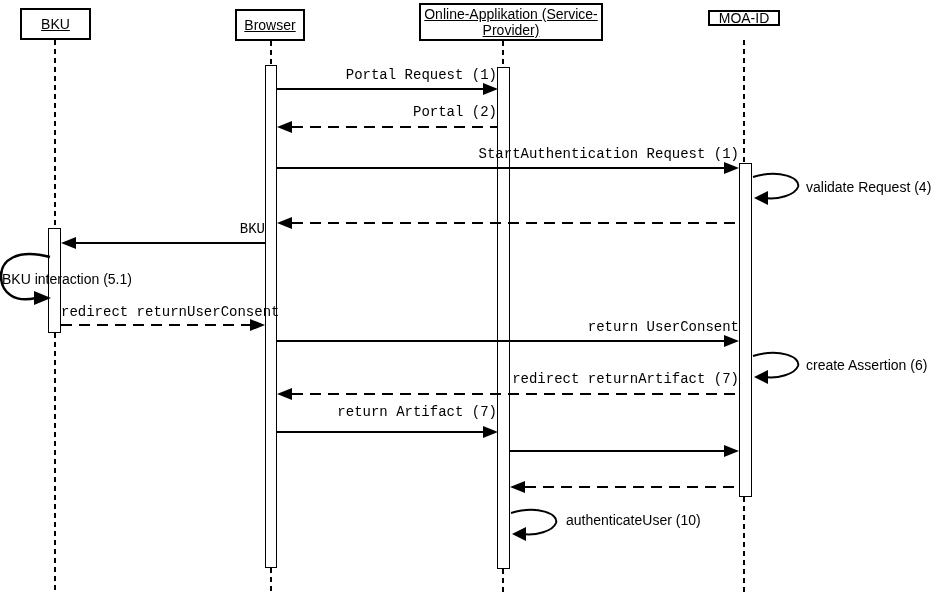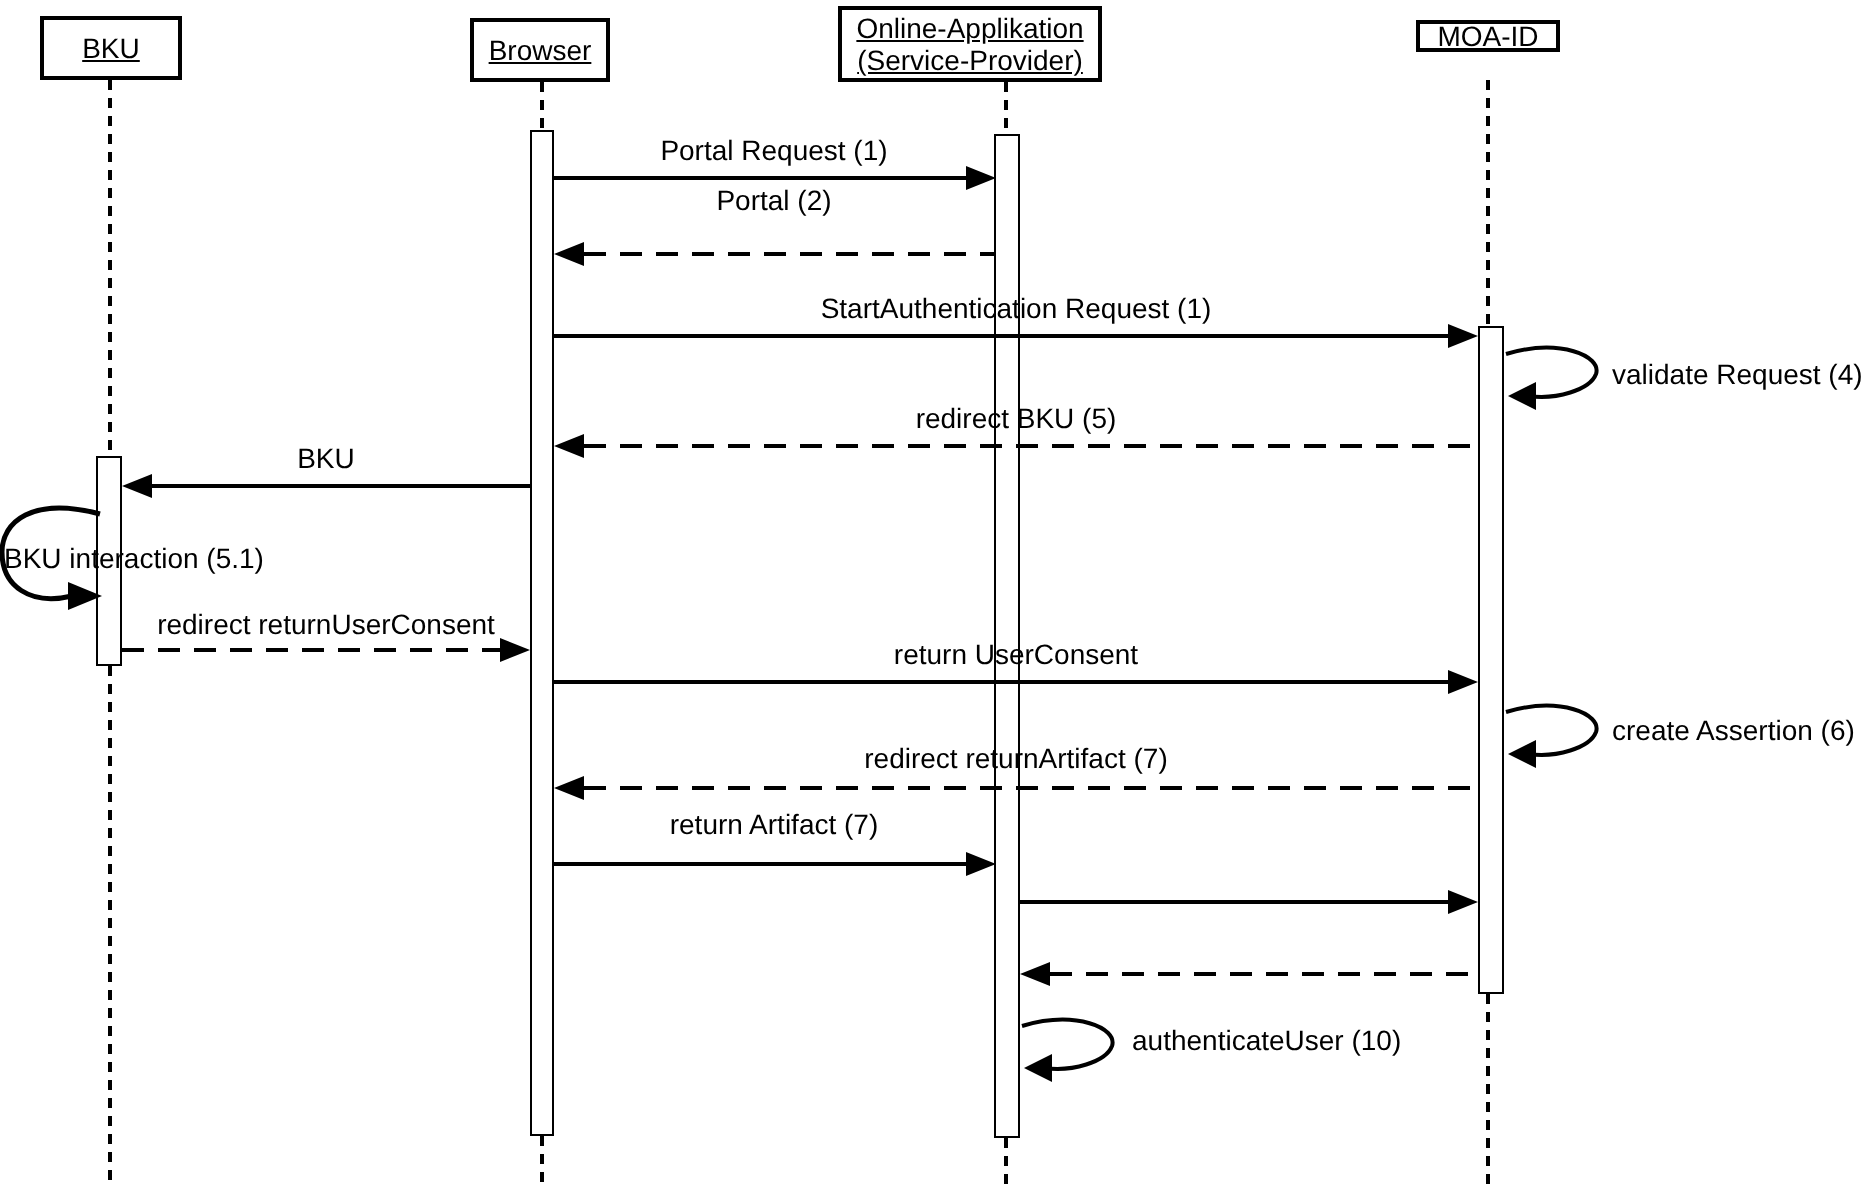--- a/index.html
+++ b/index.html
@@ -29,21 +29,21 @@
   .head-right {
     position:absolute; width:0; height:0;
     border-top:6px solid transparent; border-bottom:6px solid transparent;
     border-left:15px solid #000;
   }
   .head-left {
     position:absolute; width:0; height:0;
     border-top:6px solid transparent; border-bottom:6px solid transparent;
     border-right:15px solid #000;
   }
-  .msg-label { position:absolute; text-align:center; white-space:nowrap; }
+  .msg-label { position:absolute; text-align:right; white-space:nowrap;font-family:Liberation Mono, monospace; }
   .loop-label { position:absolute; white-space:nowrap; }
   .loop-svg { position:absolute; overflow:visible; }
 </style>
 </head>
 <body>
 
 <div class="canvas">
 
   <div class="lifeline" style="left:54px;top:40px;height:188px"></div>
   <div class="lifeline" style="left:54px;top:333px;height:259px"></div>
@@ -53,51 +53,50 @@
   <div class="lifeline" style="left:502px;top:569px;height:23px"></div>
   <div class="lifeline" style="left:743px;top:40px;height:123px"></div>
   <div class="lifeline" style="left:743px;top:497px;height:95px"></div>
 
   <div class="participant" style="left:20px;top:8px;width:71px;height:32px">
     <span class="pname">BKU</span>
   </div>
   <div class="participant" style="left:235px;top:9px;width:70px;height:32px">
     <span class="pname">Browser</span>
   </div>
-  <div class="participant" style="left:419px;top:3px;width:132px;height:38px">
+  <div class="participant" style="left:419px;top:3px;width:184px;height:38px">
     <span class="pname">Online-Applikation (Service-Provider)</span>
   </div>
   <div class="participant" style="left:708px;top:10px;width:72px;height:16px">
     <span class="pname">MOA-ID</span>
   </div>
 
   <div class="activation" style="left:265px;top:65px;width:12px;height:503px"></div>
   <div class="activation" style="left:497px;top:67px;width:13px;height:502px"></div>
   <div class="activation" style="left:739px;top:163px;width:13px;height:334px"></div>
   <div class="activation" style="left:48px;top:228px;width:13px;height:105px"></div>
 
   <div class="msg-label" style="left:277px;top:67px;width:220px">Portal Request (1)</div>
   <div class="line-solid" style="left:277px;top:88px;width:207px"></div>
   <div class="head-right" style="left:483px;top:83px"></div>
 
-  <div class="msg-label" style="left:277px;top:92px;width:220px">Portal (2)</div>
+  <div class="msg-label" style="left:277px;top:104px;width:220px">Portal (2)</div>
   <div class="line-dashed" style="left:292px;top:126px;width:205px"></div>
   <div class="head-left" style="left:277px;top:121px"></div>
 
   <div class="msg-label" style="left:277px;top:146px;width:462px">StartAuthentication Request (1)</div>
   <div class="line-solid" style="left:277px;top:167px;width:448px"></div>
   <div class="head-right" style="left:724px;top:162px"></div>
 
   <svg class="loop-svg" style="left:752px;top:170px" width="52" height="36" viewBox="0 0 52 36">
     <path d="M1,7 C28,-1 49,8 46,17 C43,25 26,30 12,28" fill="none" stroke="#000" stroke-width="2"></path>
     <polygon points="16,21 2,28 16,35" fill="#000"></polygon>
   </svg>
   <div class="loop-label" style="left:806px;top:179px">validate Request (4)</div>
 
-  <div class="msg-label" style="left:277px;top:201px;width:462px">redirect BKU (5)</div>
   <div class="line-dashed" style="left:292px;top:222px;width:447px"></div>
   <div class="head-left" style="left:277px;top:217px"></div>
 
   <div class="msg-label" style="left:61px;top:221px;width:204px">BKU</div>
   <div class="line-solid" style="left:76px;top:242px;width:189px"></div>
   <div class="head-left" style="left:61px;top:237px"></div>
 
   <svg class="loop-svg" style="left:0px;top:250px" width="52" height="56" viewBox="0 0 52 56">
     <path d="M50,7 C16,-2 1,11 1,26 C1,43 15,53 36,48" fill="none" stroke="#000" stroke-width="2.5"></path>
     <polygon points="34,41 51,48 34,55" fill="#000"></polygon>

